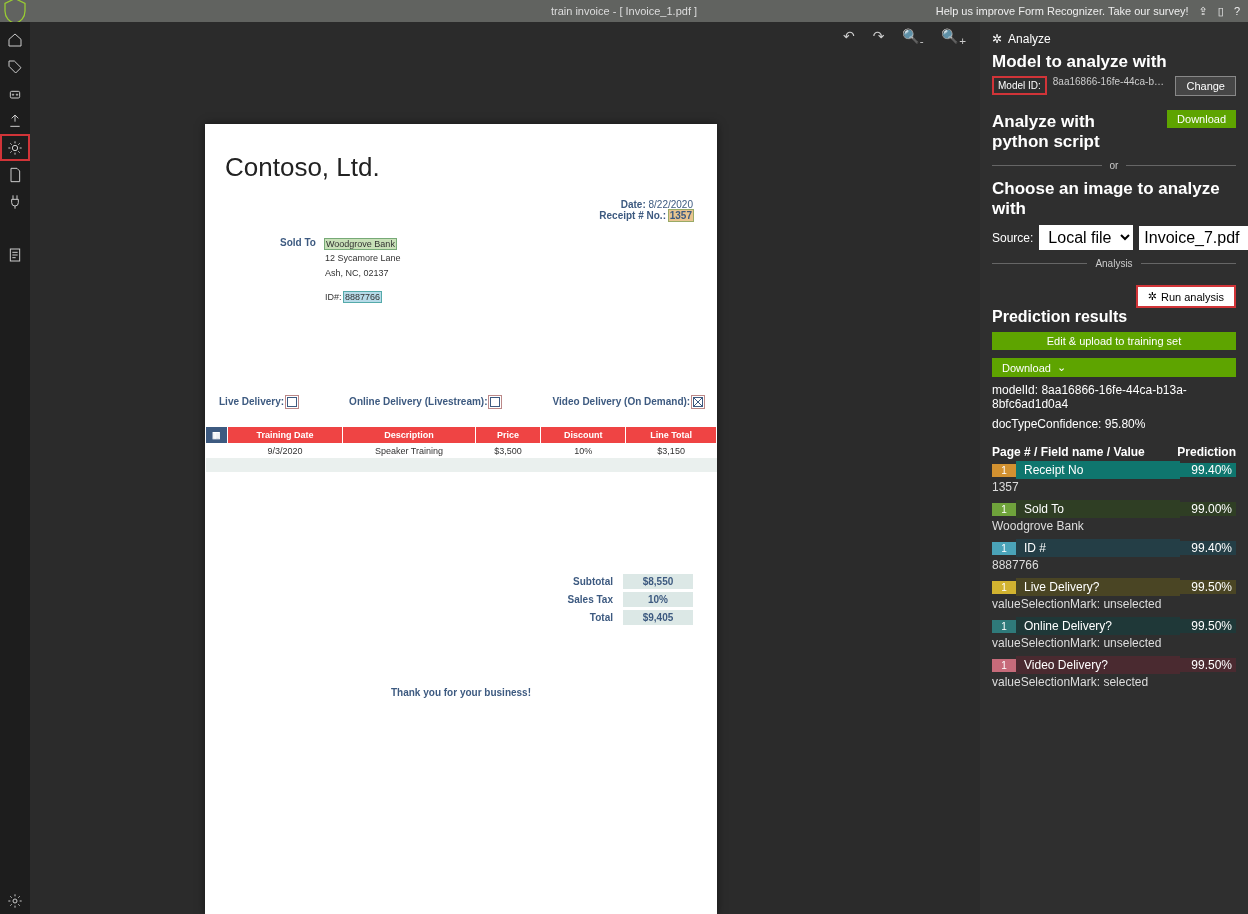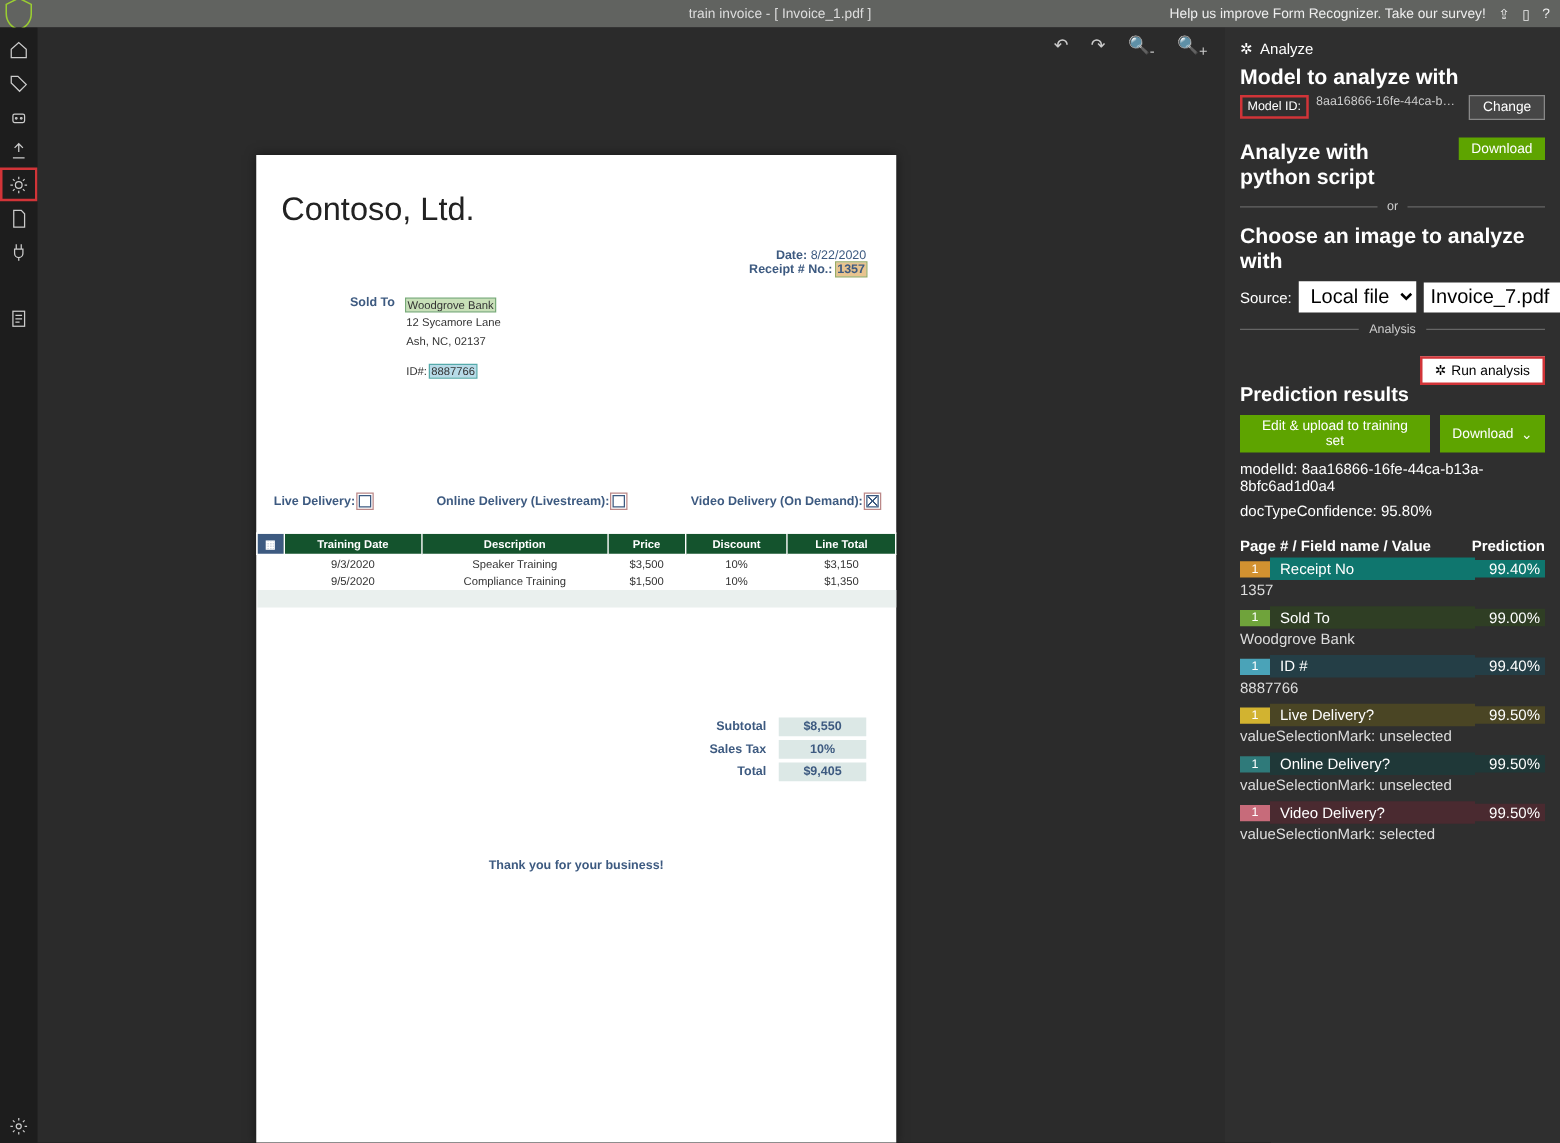--- a/index.html
+++ b/index.html
@@ -32,21 +32,21 @@
 .doc .meta .val { color:#3d5a80; font-weight:400; }
 .doc .hl-orange { background:#e8c48f; outline:1px solid #9a6; padding:0 1px; }
 .doc .hl-green { background:#c8e0b8; outline:1px solid #7a7; padding:0 1px; }
 .doc .soldto { position:absolute; top:113px; left:75px; font-size:10px; color:#3d5a80; font-weight:700; }
 .doc .soldto-block { position:absolute; top:113px; left:120px; font-size:9px; line-height:1.6; color:#333; }
 .doc .hl-id { background:#b7dbe8; outline:1px solid #5aa; padding:0 1px; }
 .doc .delivery { position:absolute; top:272px; left:14px; right:14px; display:flex; justify-content:space-between; font-size:10px; color:#3d5a80; font-weight:700; }
 .doc .chk { display:inline-block; width:10px; height:10px; border:1px solid #3d5a80; vertical-align:middle; outline:1px solid #b88; outline-offset:1px; }
 .doc .chk.filled { background:linear-gradient(45deg,transparent 45%,#3d5a80 45%,#3d5a80 55%,transparent 55%),linear-gradient(-45deg,transparent 45%,#3d5a80 45%,#3d5a80 55%,transparent 55%); }
 .doc table.items { position:absolute; top:302px; left:0; right:0; width:100%; border-collapse:collapse; font-size:9px; }
-.doc table.items th { background:#14532d; color:#fff; padding:3px 6px; font-weight:700; border:1px solid #fff; }
+.doc table.items th { background:#ef4444; color:#fff; padding:3px 6px; font-weight:700; border:1px solid #fff; }
 .doc table.items th:first-child { background:#3d5a80; width:22px; }
 .doc table.items td { padding:2px 6px; text-align:center; color:#333; }
 .doc table.items tr.alt td { background:#eaf0ee; }
 .doc .totals { position:absolute; top:450px; right:24px; font-size:10px; color:#3d5a80; font-weight:700; }
 .doc .totals .row { display:flex; align-items:center; margin-bottom:3px; }
 .doc .totals .lbl { width:80px; text-align:right; padding-right:10px; }
 .doc .totals .amt { width:70px; text-align:center; background:#dce8e6; padding:2px 0; font-weight:700; }
 .doc .thanks { position:absolute; top:563px; left:0; right:0; text-align:center; font-size:10px; color:#3d5a80; font-weight:700; }
 
 
@@ -61,21 +61,21 @@
 .rpanel .btn.green2 { background:#5ea400; border:none; display:flex; align-items:center; gap:6px; }
 .rpanel .sect { margin-top:14px; }
 .rpanel .pyrow { display:flex; justify-content:space-between; align-items:flex-start; }
 .rpanel .orrow { display:flex; align-items:center; margin:8px 0; }
 .rpanel .orrow .line { flex:1; height:1px; background:#666; }
 .rpanel .orrow .or { padding:0 8px; font-size:10px; color:#ccc; }
 .rpanel .srcrow { display:flex; align-items:center; gap:6px; margin-top:6px; }
 .rpanel select,.rpanel input[type=text] { background:#fff; color:#000; border:none; font-size:16px; padding:3px 5px; }
 .rpanel .runbtn { float:right; background:#fff; color:#000; border:2px solid #d13438; font-size:11px; padding:3px 10px; cursor:pointer; display:flex; align-items:center; gap:4px; margin-top:8px; }
 .rpanel h3 { font-size:16px; font-weight:600; margin-top:38px; clear:both; }
-.rpanel .actionrow { display:flex; gap:8px; margin-top:6px; }
+.rpanel .actionrow { display:flex; gap:8px; margin-top:6px;flex-direction:column; }
 .rpanel .kv { font-size:12px; margin-top:6px; }
 .rpanel .kv b { font-weight:400;text-align:right; }
 .rpanel .preshdr { display:flex; font-size:12px; font-weight:600; margin-top:14px; }
 .rpanel .preshdr .c1 { flex:1; }
 .rpanel .pred { margin-top:2px; }
 .rpanel .pred .bar { display:flex; align-items:center; font-size:12px; }
 .rpanel .pred .pg { width:24px; text-align:center; font-size:10px; padding:1px 0; }
 .rpanel .pred .name { flex:1; padding:2px 8px; }
 .rpanel .pred .conf { width:56px; text-align:right; padding-right:4px; }
 .rpanel .pred .subv { font-size:12px; color:#ddd; padding:1px 0 4px 0; }
@@ -195,28 +195,20 @@
         <th>Line Total</th>
       </tr>
       <tr>
             <td></td>
             <td>9/3/2020</td>
             <td>Speaker Training</td>
             <td>$3,500</td>
             <td>10%</td>
             <td>$3,150</td>
           </tr>
-      <tr>
-            <td></td>
-            <td>9/5/2020</td>
-            <td>Compliance Training</td>
-            <td>$1,500</td>
-            <td>10%</td>
-            <td>$1,350</td>
-          </tr>
       <tr class="alt">
             <td colspan="6">&nbsp;</td>
           </tr>
     </tbody>
       </table>
     <div class="totals">
       <div class="row">
           <div class="lbl">Subtotal</div>
           <div class="amt">$8,550</div>
         </div>

